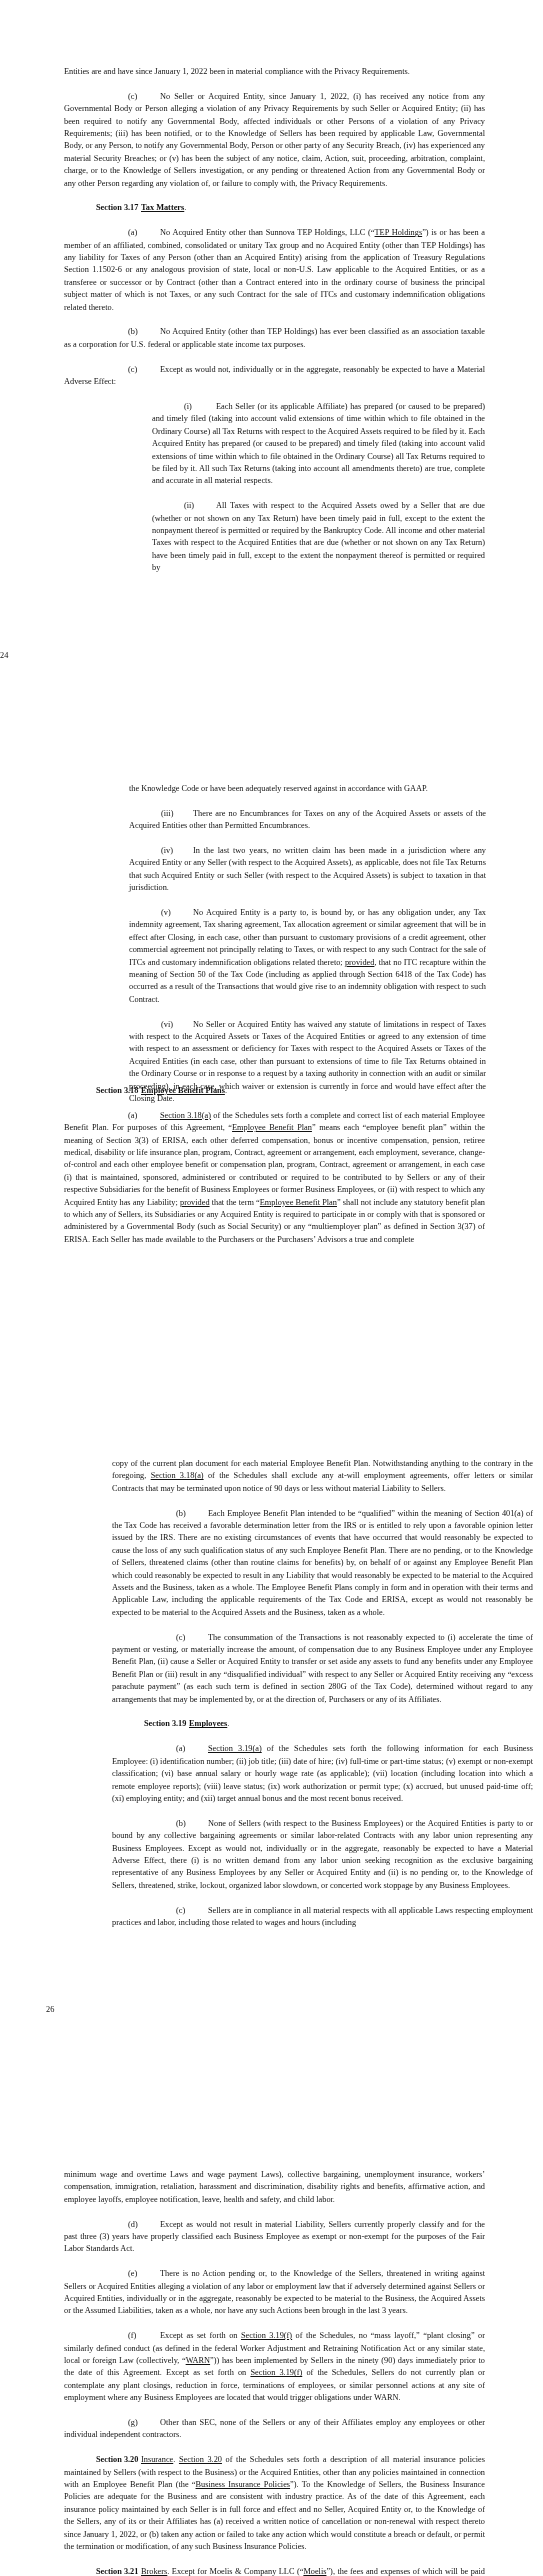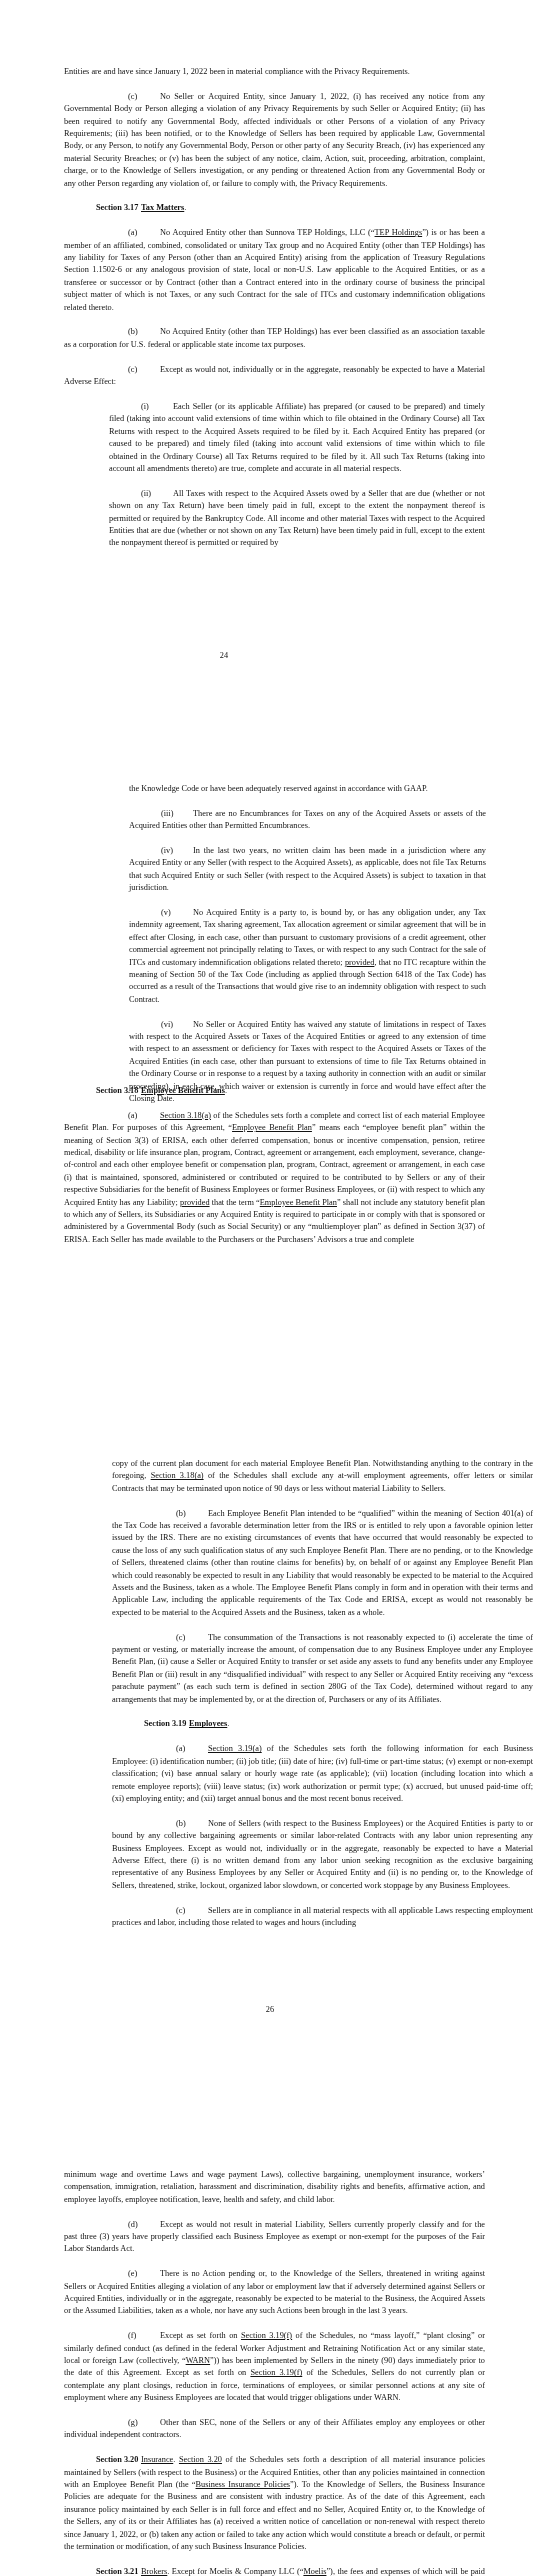--- a/index.html
+++ b/index.html
@@ -22,32 +22,32 @@
     left: 64px;
     width: 421px;
   }
   .p {
     margin: 0 0 12.4px 0;
     text-align: justify;
     text-justify: inter-word;
   }
   .p.last { margin-bottom: 0; }
   .ind1 { text-indent: 64px; }
-  .sub { margin-left: 45px; text-indent: 32px; }
+  .sub { margin-left: 88px; text-indent: 32px; }
   .mk { display: inline-block; width: 32px; text-indent: 0; }
   .u { text-decoration: underline; text-underline-offset: 1px; }
   .b { font-weight: normal; }
   .heading { margin: 0 0 12.4px 0; padding-left: 32px; font-weight: bold; font-family: Liberation Serif, serif; }
   .heading .sec-num { display: inline-block; width: 45px; }
   .sec-inline { text-indent: 32px; }
   .sec-inline .sec-num { display: inline-block; width: 45px; text-indent: 0; font-weight: bold; }
   .pagenum {
     position: absolute;
     left: 0; width: 448px;
-    text-align: center;
+    text-align: left;
   }
 </style>
 </head>
 <body>
 
 <div class="page">
   <div class="page-body" style="top:66px;">
     <p class="p">Entities are and have since January 1, 2022 been in material compliance with the Privacy Requirements.</p>
 
     <p class="p ind1"><span class="mk">(c)</span><span>No Seller or Acquired Entity, since January 1, 2022, (i) has received any notice from any Governmental Body or Person alleging a violation of any Privacy Requirements by such Seller or Acquired Entity; (ii) has been required to notify any Governmental Body, affected individuals or other Persons of a violation of any Privacy Requirements; (iii) has been notified, or to the Knowledge of Sellers has been required by applicable Law, Governmental Body, or any Person, to notify any Governmental Body, Person or other party of any Security Breach, (iv) has experienced any material Security Breaches; or (v) has been the subject of any notice, claim, Action, suit, proceeding, arbitration, complaint, charge, or to the Knowledge of Sellers investigation, or any pending or threatened Action from any Governmental Body or any other Person regarding any violation of, or failure to comply with, the Privacy Requirements.</span></p>

